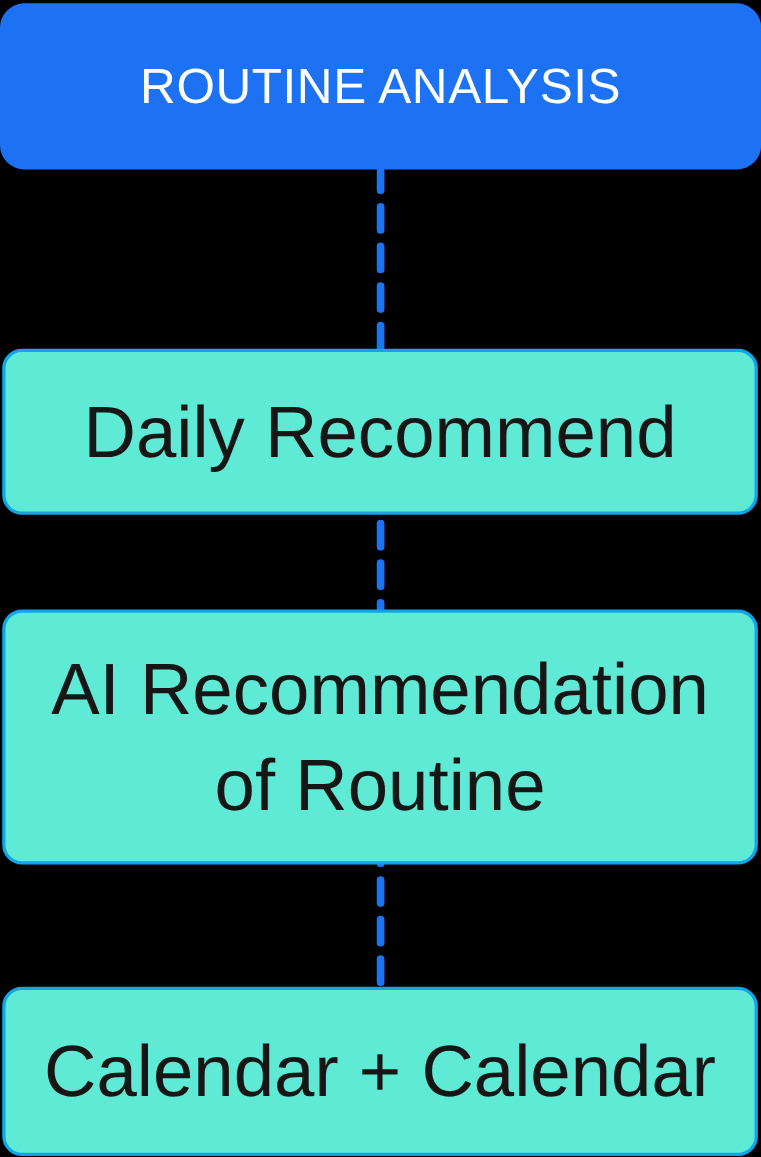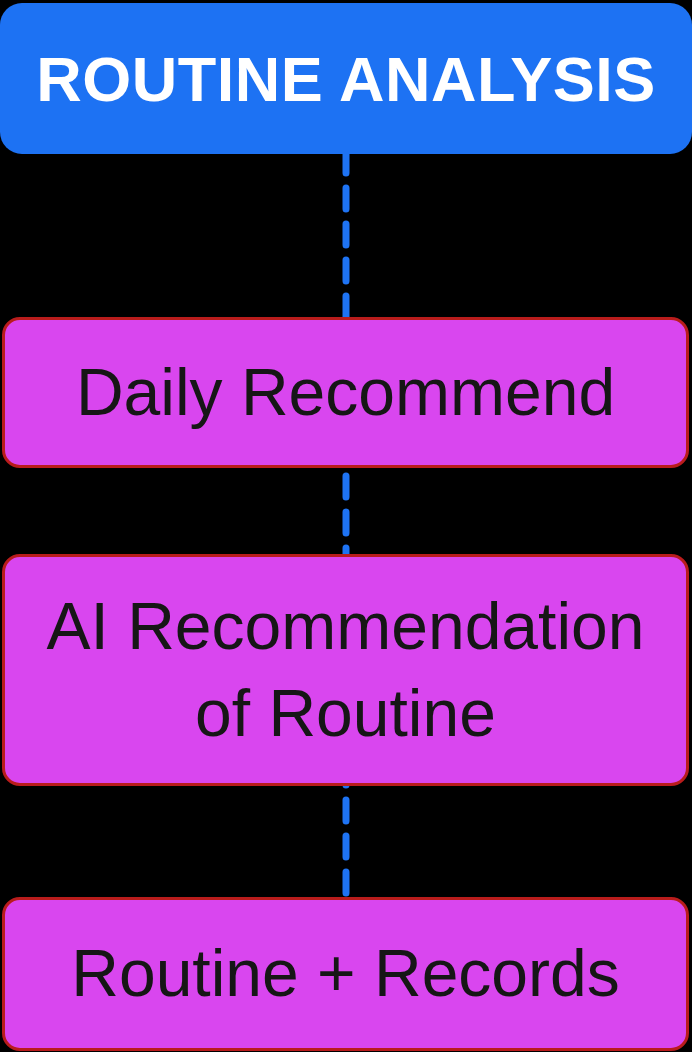--- a/index.html
+++ b/index.html
@@ -31,31 +31,31 @@
     height: 151px;
     background: #1d72f3;
     border-radius: 22px;
     display: flex;
     align-items: center;
     justify-content: center;
     box-sizing: border-box;
   }
   .title-node .label {
     color: #ffffff;
-    font-size: 63px;
-    font-weight: 700;
+    font-size: 45px;
+    font-weight: 400;
     letter-spacing: 0.5px;
     white-space: nowrap;
   }
   .node {
     position: absolute;
     left: 2px;
     width: 687px;
-    background: #d946ef;
-    border: 3px solid #b91c1c;
+    background: #5eead4;
+    border: 3px solid #0ea5e9;
     border-radius: 18px;
     box-sizing: border-box;
     display: flex;
     align-items: center;
     justify-content: center;
     text-align: center;
   }
   .node .label {
     color: #161616;
     font-size: 66px;
@@ -83,16 +83,16 @@
   <div class="node node-daily">
     <span class="label">Daily Recommend</span>
   </div>
 
   <div class="node node-ai">
     <span class="label">AI Recommendation
 of Routine</span>
   </div>
 
   <div class="node node-calendar">
-    <span class="label">Routine + Records</span>
+    <span class="label">Calendar + Calendar</span>
   </div>
 
 </div>
 
 </body></html>

